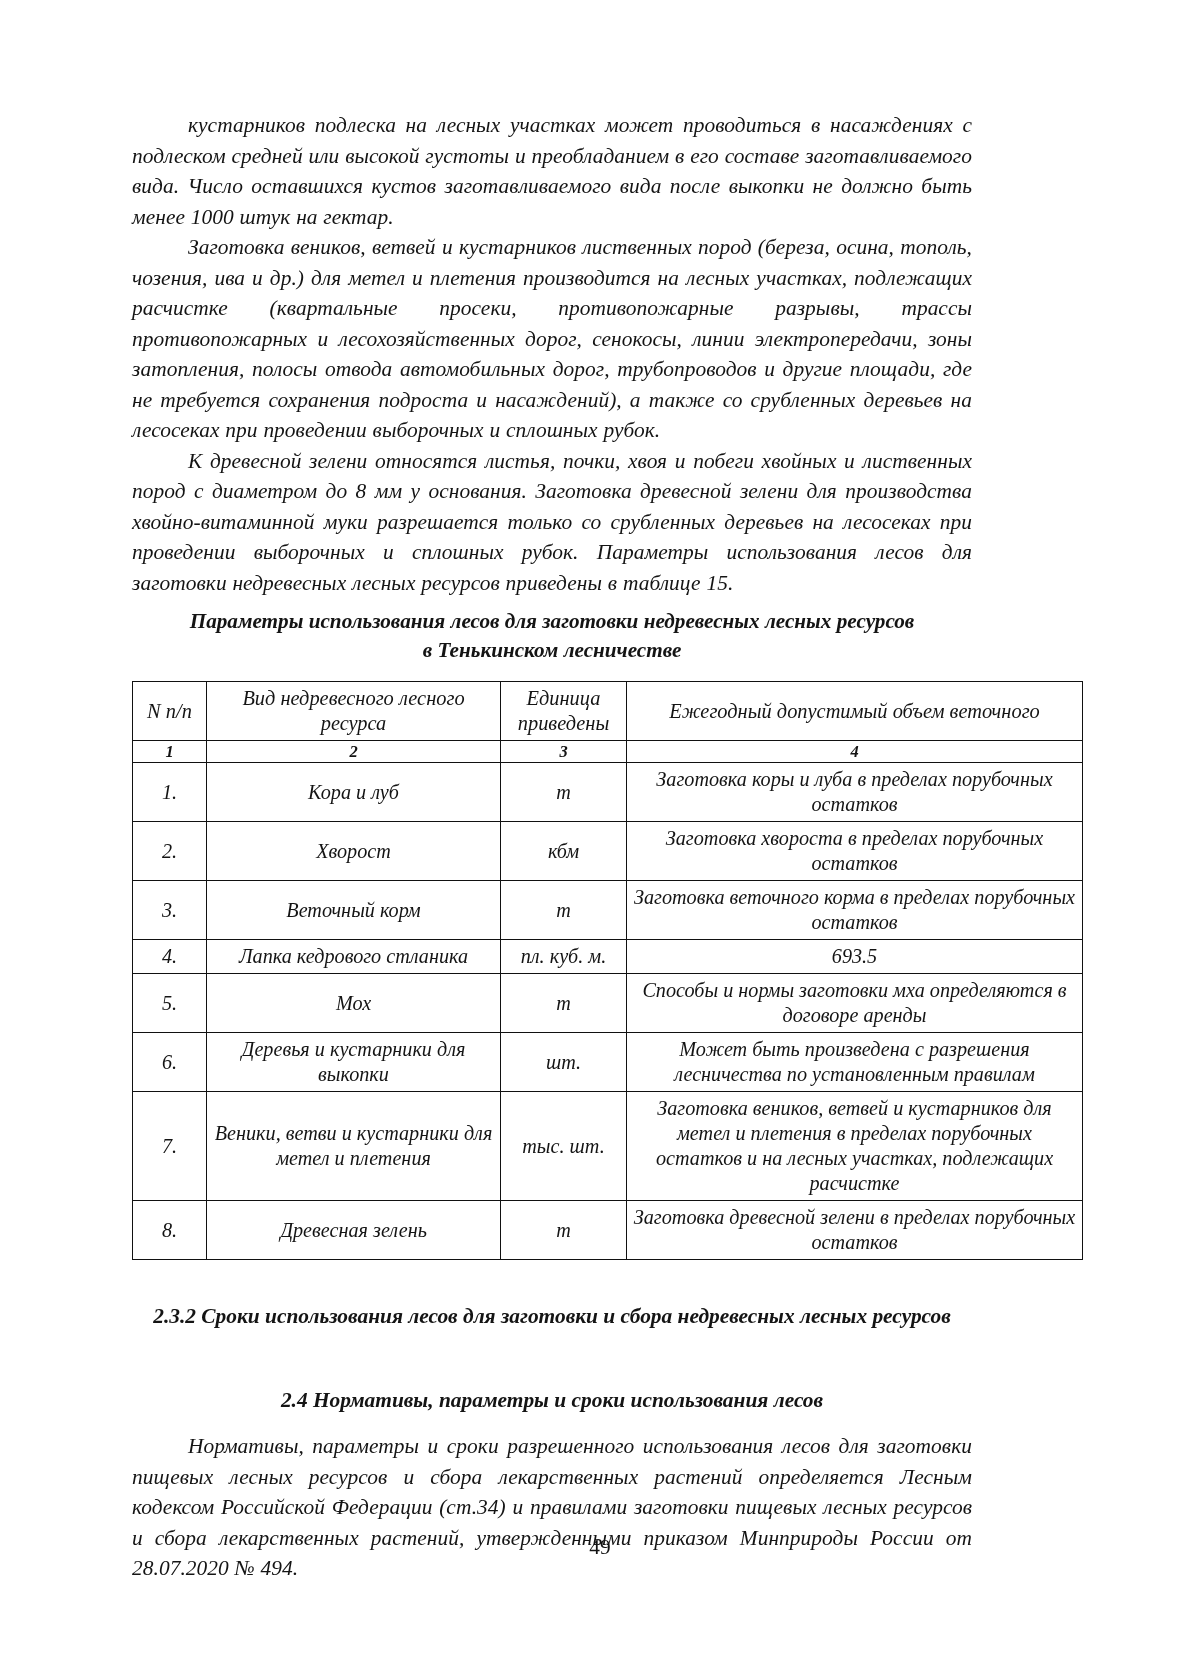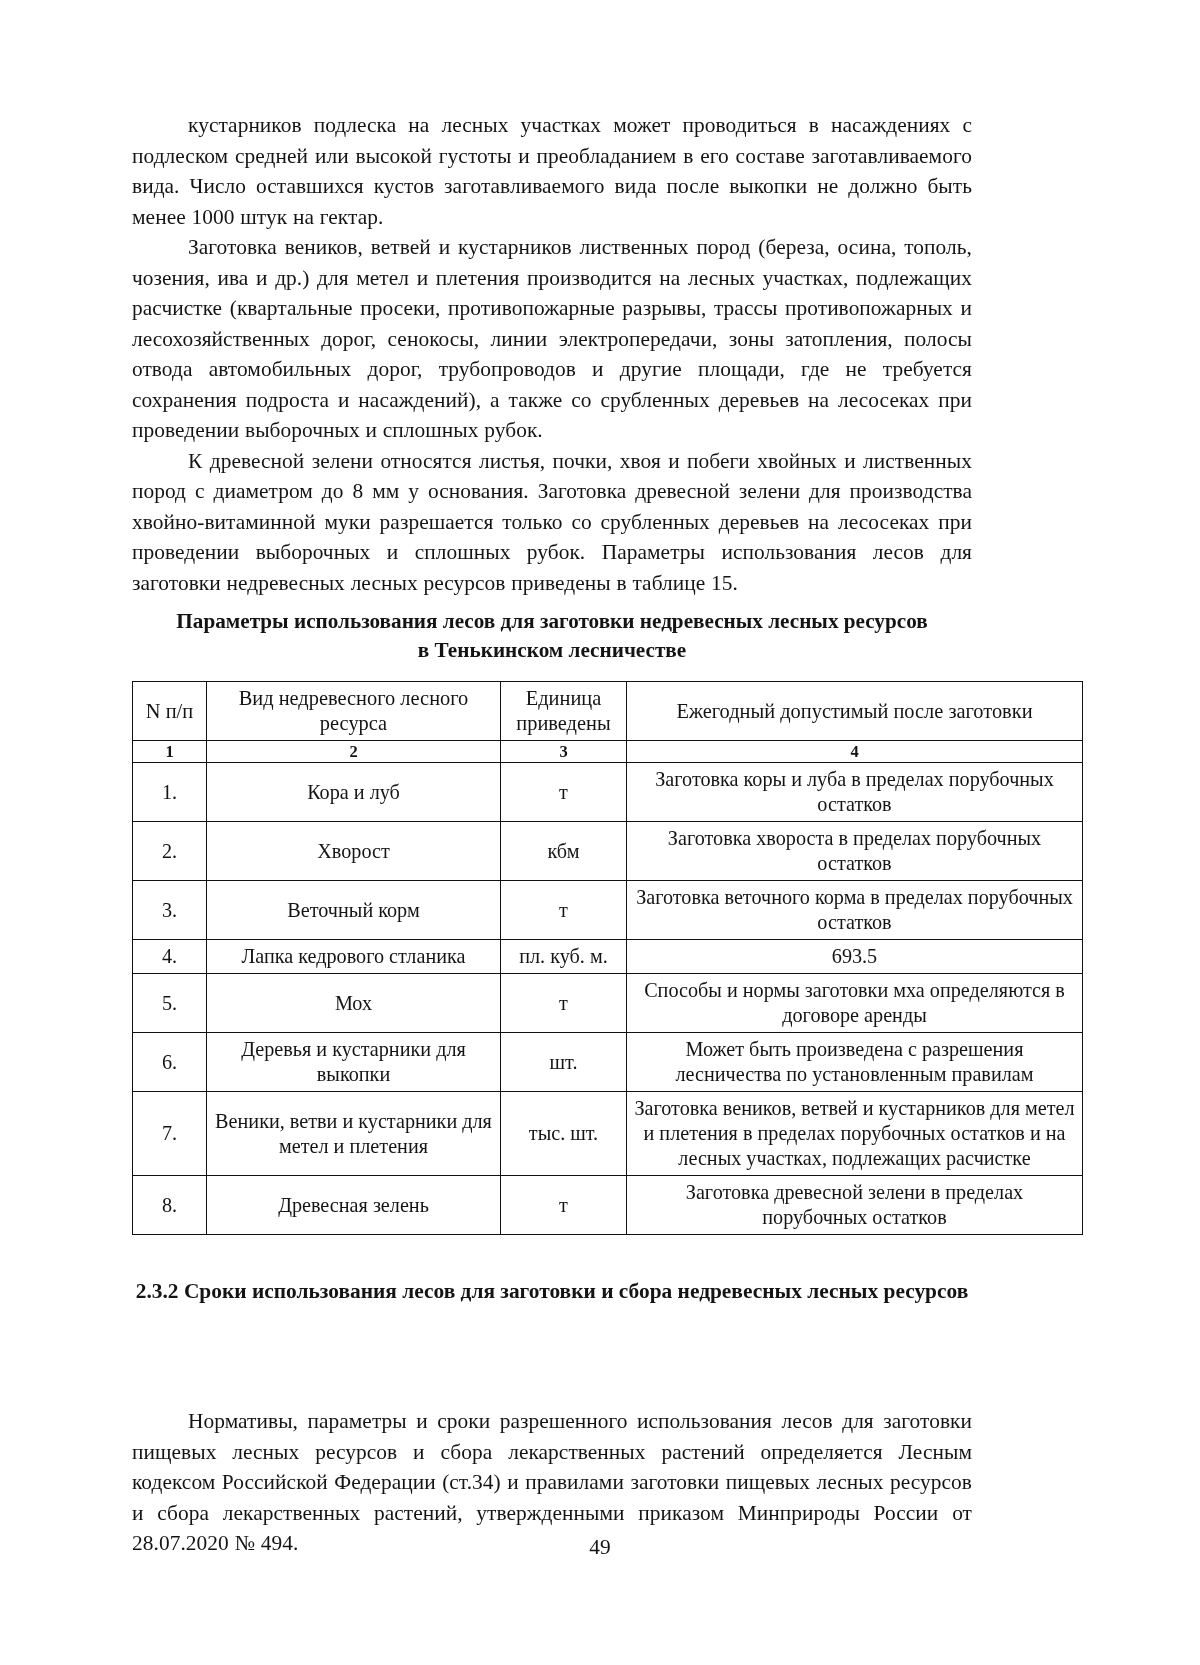--- a/index.html
+++ b/index.html
@@ -15,20 +15,21 @@
     position: relative;
     overflow: hidden;
   }
   .page {
     position: absolute;
     left: 0; top: 0;
     width: 1036px;
     height: 1665px;
     box-sizing: border-box;
     padding: 110px 64px 0 132px;
+    font-style: italic;
   }
   
   p.para {
     margin: 0;
     font-size: 21.4px;
     line-height: 30.5px;
     text-align: justify;
     text-indent: 56px;
     letter-spacing: 0.05px;
     word-spacing: 0.4px;
@@ -134,21 +135,21 @@
       <col class="c1">
         <col class="c2">
         <col class="c3">
         <col class="c4">
     </colgroup>
     <thead>
       <tr>
         <th>N п/п</th>
         <th>Вид недревесного лесного ресурса</th>
         <th>Единица приведены</th>
-        <th>Ежегодный допустимый после заготовки</th>
+        <th>Ежегодный допустимый объем веточного</th>
       </tr>
       <tr class="numrow">
         <td>1</td>
         <td>2</td>
         <td>3</td>
         <td>4</td>
       </tr>
     </thead>
     <tbody>
       <tr>
@@ -199,20 +200,20 @@
         <td>т</td>
         <td>Заготовка древесной зелени в пределах порубочных остатков</td>
       </tr>
     </tbody>
   </table>
 
   <h3 class="sec">2.3.2 Сроки использования лесов для заготовки и сбора недревесных лесных ресурсов</h3>
 
 
   <h3 class="sec2">
-    <br>
+    <span>2.4 Нормативы, параметры и сроки использования лесов</span><br>
   </h3>
 
   <p class="para">Нормативы, параметры и сроки разрешенного использования лесов для заготовки пищевых лесных ресурсов и сбора лекарственных растений определяется Лесным кодексом Российской Федерации (ст.34) и правилами заготовки пищевых лесных ресурсов и сбора лекарственных растений, утвержденными приказом Минприроды России от 28.07.2020 № 494.</p>
 
 </div>
 
 <div class="pagenum">49</div>
 
 </body></html>

